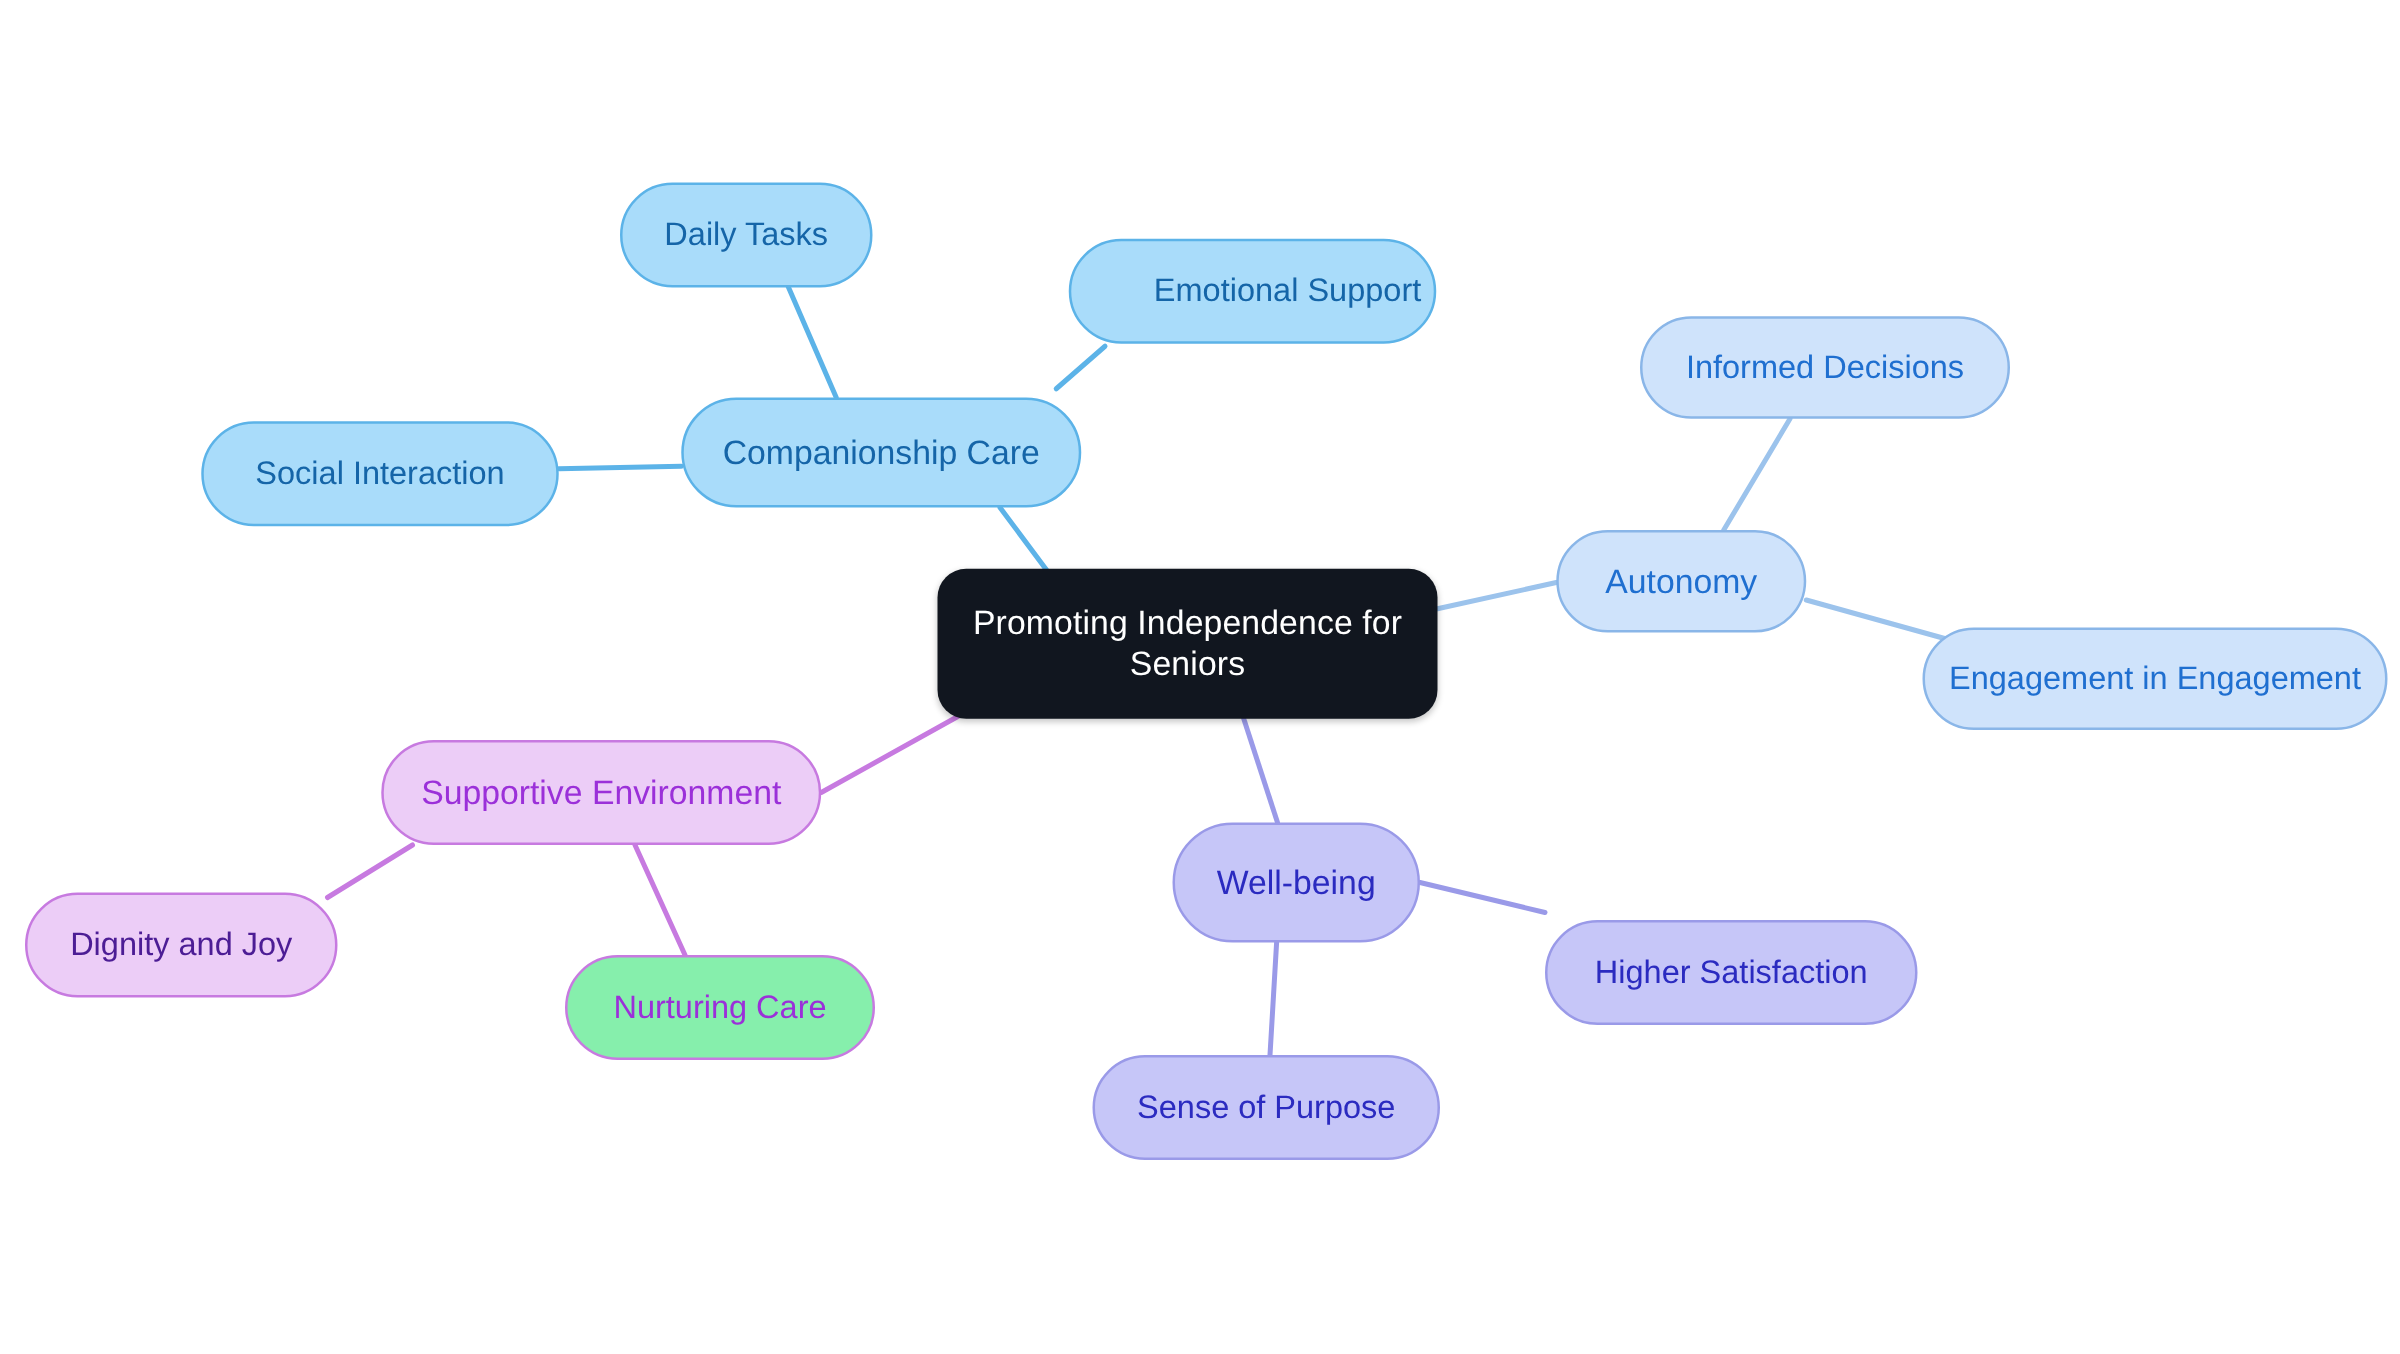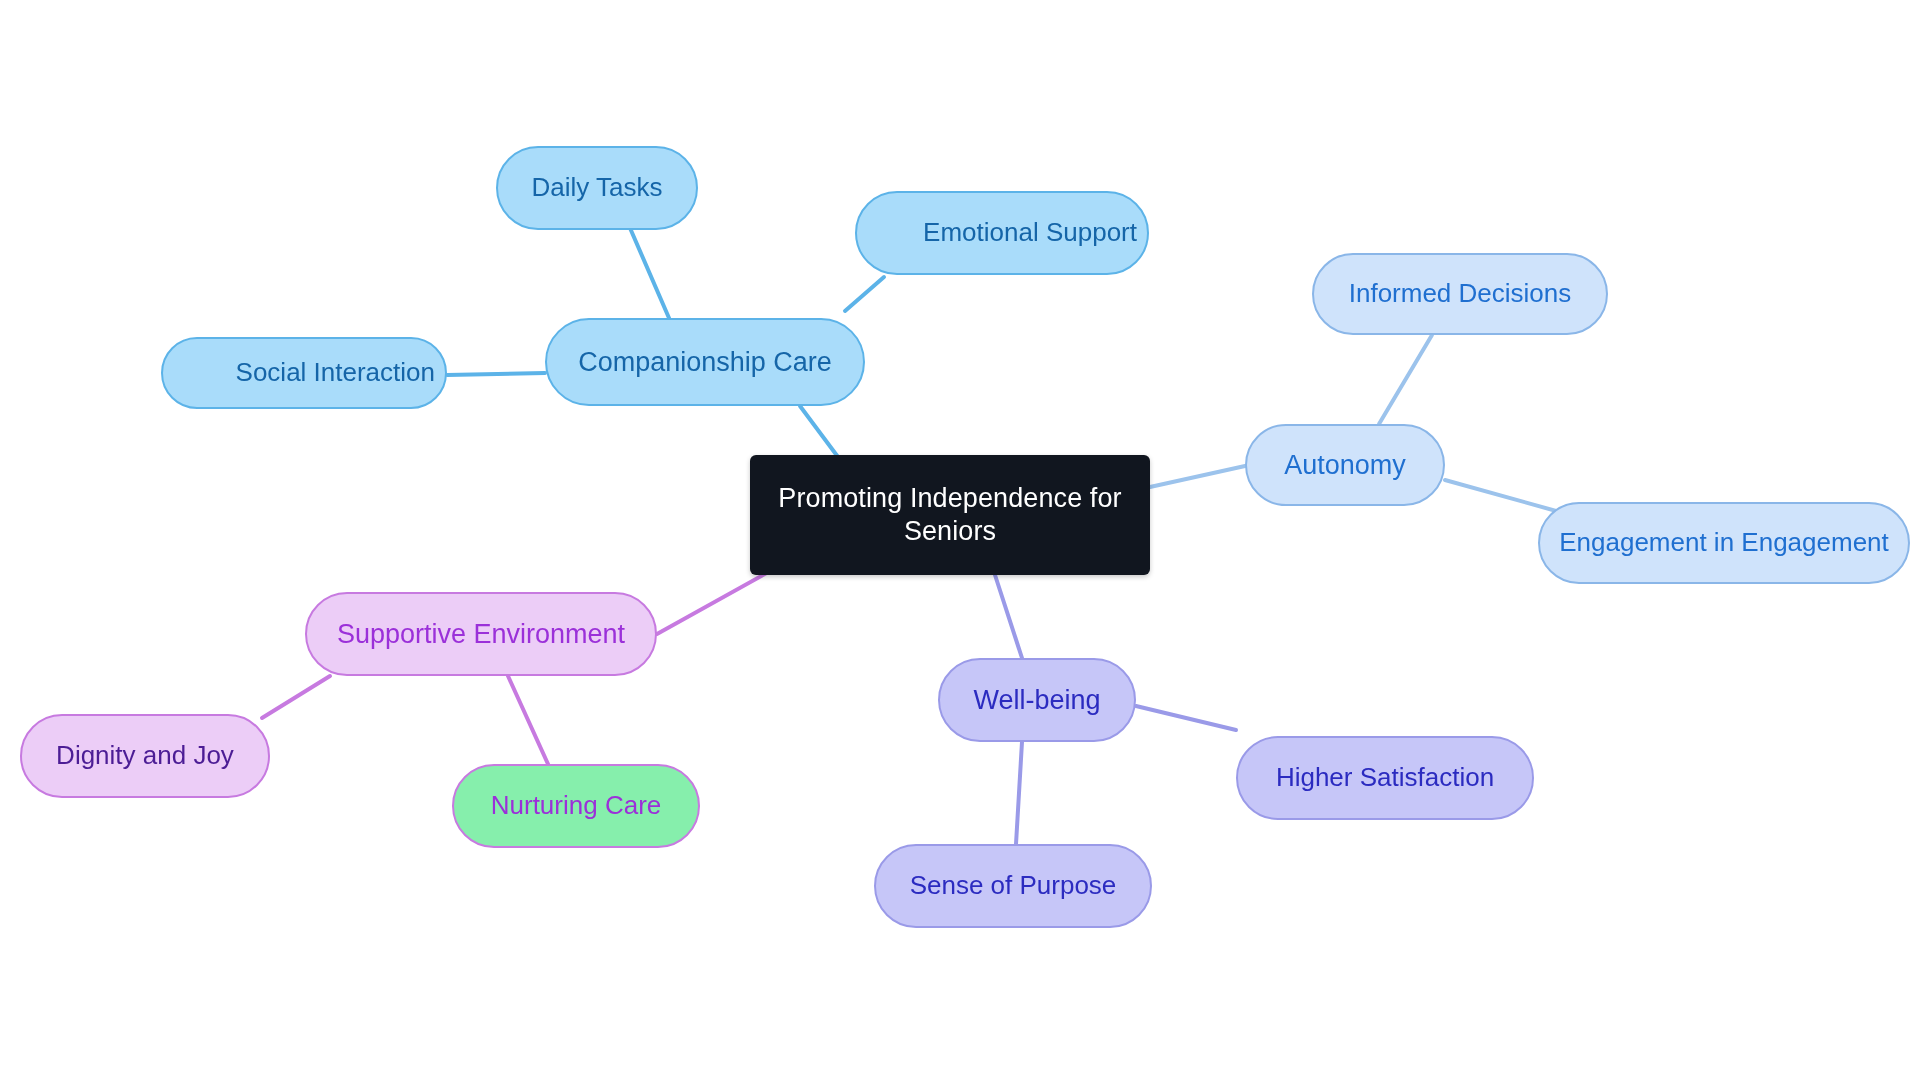--- a/index.html
+++ b/index.html
@@ -31,21 +31,21 @@
     justify-content: center;
     text-align: center;
     border-style: solid;
     border-width: 2px;
     border-radius: 999px;
     line-height: 1.22;
     white-space: pre-line;
     padding: 4px 10px;
   }
   .node.root {
-    border-radius: 6px;
+    border-radius: 23px;
     border-width: 0px;
     font-size: 27px;
     font-weight: 400;
     letter-spacing: 0.1px;
     box-shadow: 0 2px 5px rgba(0,0,0,0.22);
   }
   .node.branch {
     font-size: 27px;
     font-weight: 400;
   }
@@ -72,24 +72,24 @@
       <line x1="772" y1="570" x2="657" y2="634" stroke="#c77ae0" stroke-width="4" stroke-linecap="round"></line>
       <line x1="330" y1="676" x2="262" y2="718" stroke="#c77ae0" stroke-width="4" stroke-linecap="round"></line>
       <line x1="508" y1="676" x2="548" y2="764" stroke="#c77ae0" stroke-width="4" stroke-linecap="round"></line>
     </svg>
   <div id="node-layer">
       <div class="node root" style="left: 750px; top: 455px; width: 400px; height: 120px; background: rgb(17, 22, 31); border-color: rgb(17, 22, 31); color: rgb(255, 255, 255);"><span>Promoting Independence for
 Seniors</span></div>
       <div class="node branch" style="left: 545px; top: 318px; width: 320px; height: 88px; background: rgb(169, 220, 250); border-color: rgb(92, 179, 232); color: rgb(21, 101, 168);"><span>Companionship Care</span></div>
       <div class="node leaf" style="left: 496px; top: 146px; width: 202px; height: 84px; background: rgb(169, 220, 250); border-color: rgb(92, 179, 232); color: rgb(21, 101, 168);"><span>Daily Tasks</span></div>
       <div class="node leaf" style="left: 855px; top: 191px; width: 294px; height: 84px; background: rgb(169, 220, 250); border-color: rgb(92, 179, 232); color: rgb(21, 101, 168); justify-content: flex-end;"><span>Emotional Support</span></div>
-      <div class="node leaf" style="left: 161px; top: 337px; width: 286px; height: 72px; background: rgb(169, 220, 250); border-color: rgb(92, 179, 232); color: rgb(21, 101, 168); justify-content: flex-end;"><span>Social Interaction</span></div>
+      <div class="node leaf" style="left: 161px; top: 337px; width: 286px; height: 84px; background: rgb(169, 220, 250); border-color: rgb(92, 179, 232); color: rgb(21, 101, 168);"><span>Social Interaction</span></div>
       <div class="node branch" style="left: 1245px; top: 424px; width: 200px; height: 82px; background: rgb(207, 227, 251); border-color: rgb(138, 182, 232); color: rgb(31, 111, 208);"><span>Autonomy</span></div>
       <div class="node leaf" style="left: 1312px; top: 253px; width: 296px; height: 82px; background: rgb(207, 227, 251); border-color: rgb(138, 182, 232); color: rgb(31, 111, 208);"><span>Informed Decisions</span></div>
       <div class="node leaf" style="left: 1538px; top: 502px; width: 372px; height: 82px; background: rgb(207, 227, 251); border-color: rgb(138, 182, 232); color: rgb(31, 111, 208);"><span>Engagement in Engagement</span></div>
-      <div class="node branch" style="left: 938px; top: 658px; width: 198px; height: 84px; background: rgb(198, 198, 248); border-color: rgb(154, 154, 232); color: rgb(43, 43, 192);"><span>Well-being</span></div>
+      <div class="node branch" style="left: 938px; top: 658px; width: 198px; height: 96px; background: rgb(198, 198, 248); border-color: rgb(154, 154, 232); color: rgb(43, 43, 192);"><span>Well-being</span></div>
       <div class="node leaf" style="left: 1236px; top: 696px; width: 298px; height: 84px; background: rgb(198, 198, 248); border-color: rgb(154, 154, 232); color: rgb(43, 43, 192); margin-top: 40px;"><span>Higher Satisfaction</span></div>
       <div class="node leaf" style="left: 874px; top: 844px; width: 278px; height: 84px; background: rgb(198, 198, 248); border-color: rgb(154, 154, 232); color: rgb(43, 43, 192);"><span>Sense of Purpose</span></div>
       <div class="node branch" style="left: 305px; top: 592px; width: 352px; height: 84px; background: rgb(236, 205, 247); border-color: rgb(199, 122, 224); color: rgb(155, 48, 217);"><span>Supportive Environment</span></div>
       <div class="node leaf" style="left: 20px; top: 714px; width: 250px; height: 84px; background: rgb(236, 205, 247); border-color: rgb(199, 122, 224); color: #4c1d95;"><span>Dignity and Joy</span></div>
       <div class="node leaf" style="left: 452px; top: 764px; width: 248px; height: 84px; background: #86efac; border-color: rgb(199, 122, 224); color: rgb(155, 48, 217);"><span>Nurturing Care</span></div>
     </div>
 </div>
 
 </body></html>

